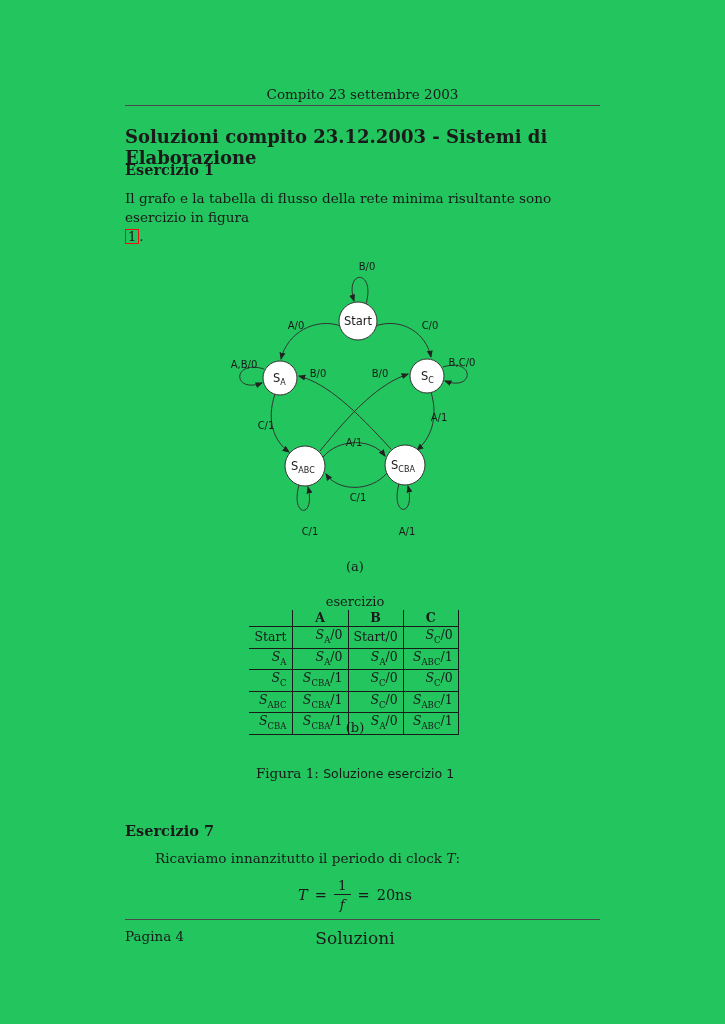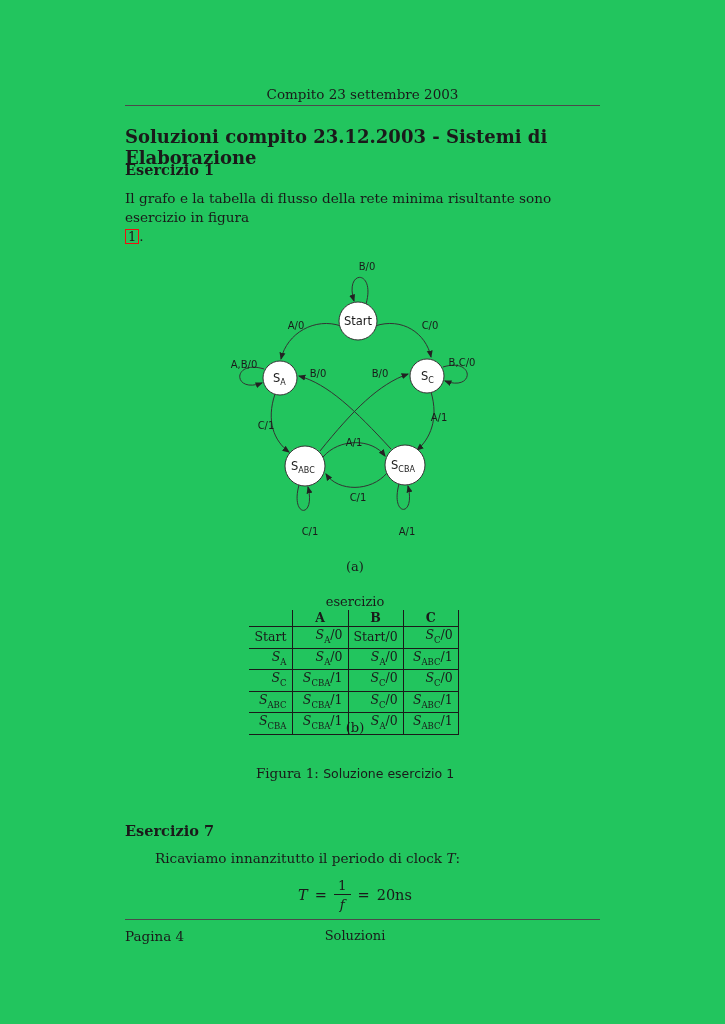--- a/index.html
+++ b/index.html
@@ -40,21 +40,21 @@
   table.flow sub { font-size:8.5px; }
   table.flow i { font-style:italic; }
   .para2 { top:850px; left:125px; width:482px; font-size:13.6px;margin-left:30px; }
   .formula { top:877px; display:flex; justify-content:center; align-items:center; gap:7px; font-size:14.5px; }
   .formula .math-var { font-style:italic; }
   .frac { display:inline-block; text-align:center; vertical-align:middle; font-size:13.5px; }
   .frac .num { display:block; border-bottom:1px solid #1a1a1a; padding:0 4px 1px 4px; }
   .frac .den { display:block; font-style:italic; padding-top:1px; }
   .foot-rule { top:919px; left:125px; width:475px; height:1px; background:#4a4a4a; }
   .footer-left { top:928px; left:125px; font-size:13.5px; }
-  .footer-center { top:928px; font-size:13px; }
+  .footer-center { top:928px; font-size:17px; }
   svg text { fill:#1a1a1a; font-family:"DejaVu Sans", sans-serif; }
   svg .edge-lbl { font-size:10px; }
   svg .node-lbl { font-size:11.5px; }
   svg .node-sub { font-size:8px; }
 </style>
 </head>
 <body>
 
 <div class="page">
 

